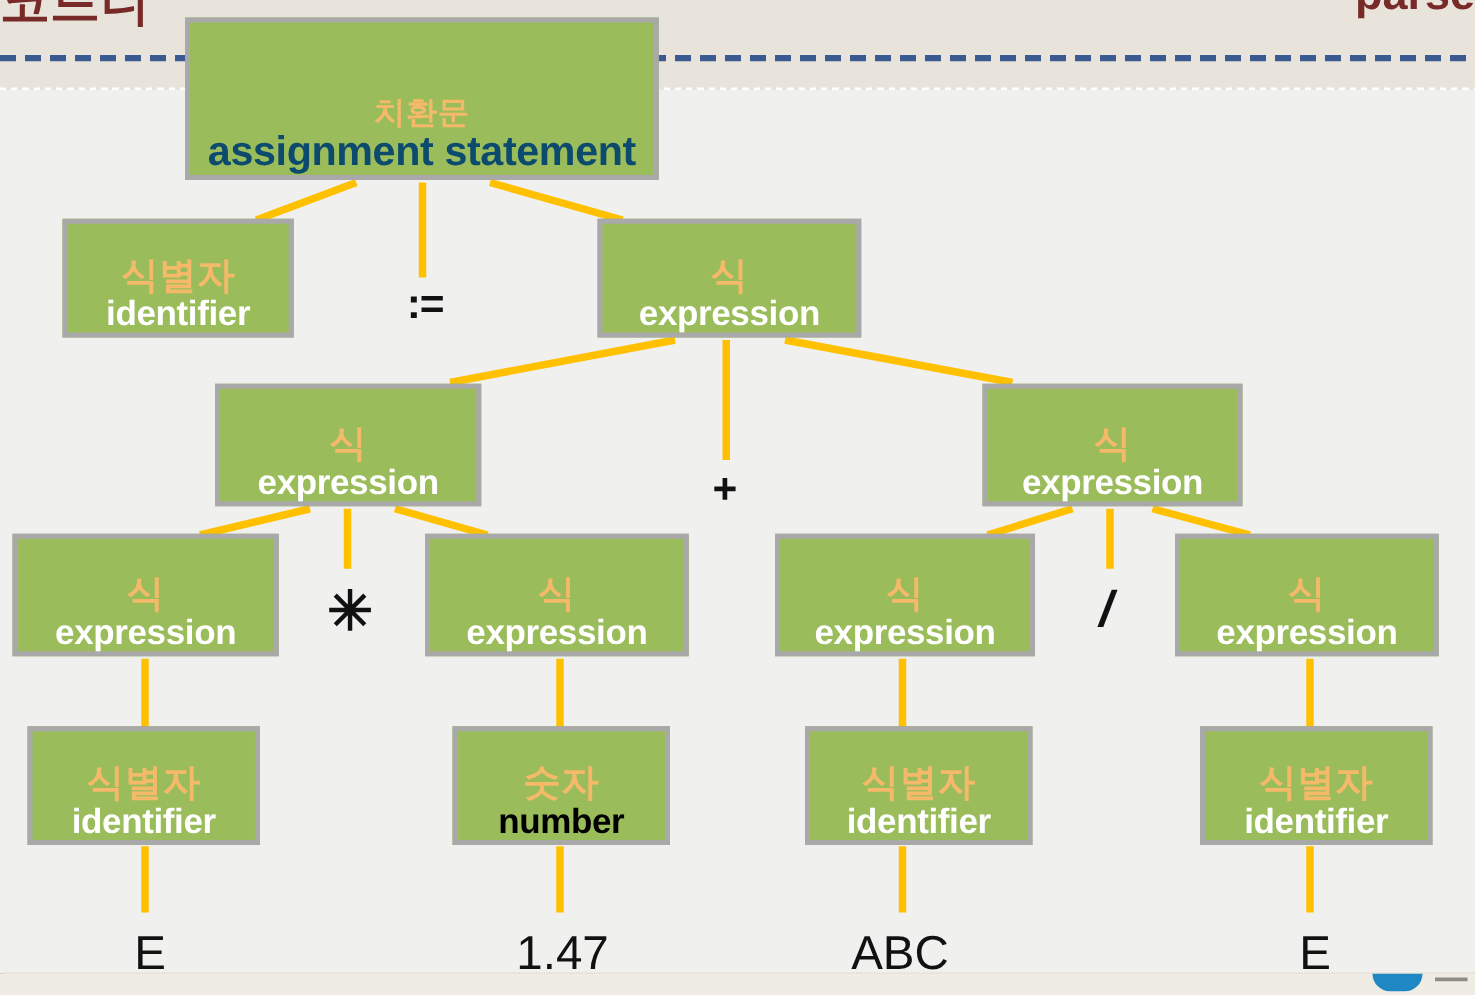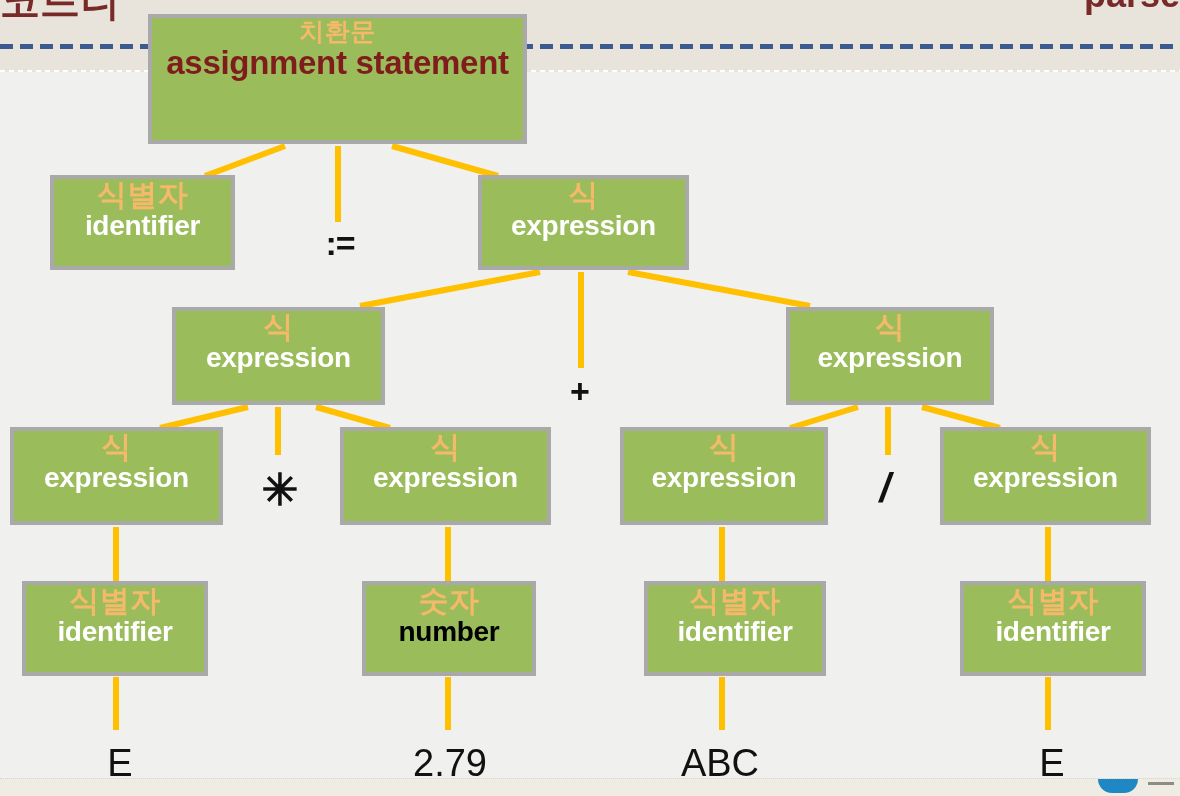--- a/index.html
+++ b/index.html
@@ -110,21 +110,21 @@
     pointer-events: none;
   }
   .node {
     position: absolute;
     box-sizing: border-box;
     background: #9bbc5b;
     border: 4px solid #a9a9a9;
     display: flex;
     flex-direction: column;
     align-items: center;
-    justify-content: flex-start;
+    justify-content: flex-end;
     text-align: center;
     line-height: 1.06;
     color: #ffffff;
   }
   .node .kr {
     color: #f5b96a;
     font-weight: bold;
     font-size: 30px;
     letter-spacing: 0.5px;
   }
@@ -192,21 +192,21 @@
       <line x1="1048" y1="527" x2="1048" y2="582" stroke="#ffc000" stroke-width="6" stroke-linecap="butt"></line>
       <line x1="116" y1="677" x2="116" y2="730" stroke="#ffc000" stroke-width="6" stroke-linecap="butt"></line>
       <line x1="448" y1="677" x2="448" y2="730" stroke="#ffc000" stroke-width="6" stroke-linecap="butt"></line>
       <line x1="722" y1="677" x2="722" y2="730" stroke="#ffc000" stroke-width="6" stroke-linecap="butt"></line>
       <line x1="1048" y1="677" x2="1048" y2="730" stroke="#ffc000" stroke-width="6" stroke-linecap="butt"></line>
     </svg>
 
   <div id="node-layer">
       <div class="node root" style="left: 148px; top: 14px; width: 379px; height: 130px; background: rgb(155, 188, 91); border-color: rgb(169, 169, 169);">
         <div class="kr" style="color: rgb(245, 185, 106);">치환문</div>
-        <div class="en" style="color: #7f1d1d;">assignment statement</div>
+        <div class="en" style="color: #0c4a6e;">assignment statement</div>
       </div>
       <div class="node" style="left: 50px; top: 175px; width: 185px; height: 95px; background: rgb(155, 188, 91); border-color: rgb(169, 169, 169);">
         <div class="kr" style="color: rgb(245, 185, 106);">식별자</div>
         <div class="en" style="color: rgb(255, 255, 255);">identifier</div>
       </div>
       <div class="node" style="left: 478px; top: 175px; width: 211px; height: 95px; background: rgb(155, 188, 91); border-color: rgb(169, 169, 169);">
         <div class="kr" style="color: rgb(245, 185, 106);">식</div>
         <div class="en" style="color: rgb(255, 255, 255);">expression</div>
       </div>
       <div class="node" style="left: 172px; top: 307px; width: 213px; height: 98px; background: rgb(155, 188, 91); border-color: rgb(169, 169, 169);">
@@ -247,21 +247,21 @@
       </div>
       <div class="node" style="left: 960px; top: 581px; width: 186px; height: 95px; background: rgb(155, 188, 91); border-color: rgb(169, 169, 169);">
         <div class="kr" style="color: rgb(245, 185, 106);">식별자</div>
         <div class="en" style="color: rgb(255, 255, 255);">identifier</div>
       </div>
       <div class="op assign" style="left: 300px; top: 226px; width: 80px;">:=</div>
       <div class="op plus" style="left: 540px; top: 374px; width: 80px;">+</div>
       <div class="op star" style="left: 240px; top: 468px; width: 80px;">✳</div>
       <div class="op slash" style="left: 845px; top: 468px; width: 80px;">/</div>
       <div class="terminal" style="left: 80px; top: 742px; width: 80px; color: rgb(17, 17, 17);">E</div>
-      <div class="terminal" style="left: 410px; top: 742px; width: 80px; color: rgb(17, 17, 17);">2.79</div>
+      <div class="terminal" style="left: 410px; top: 742px; width: 80px; color: rgb(17, 17, 17);">1.47</div>
       <div class="terminal" style="left: 680px; top: 742px; width: 80px; color: rgb(17, 17, 17);">ABC</div>
       <div class="terminal" style="left: 1012px; top: 742px; width: 80px; color: rgb(17, 17, 17);">E</div>
     </div>
 
   <div class="footer-strip"></div>
   <div class="footer-logo"></div>
   <div class="footer-mark"></div>
 
 </div>
 

